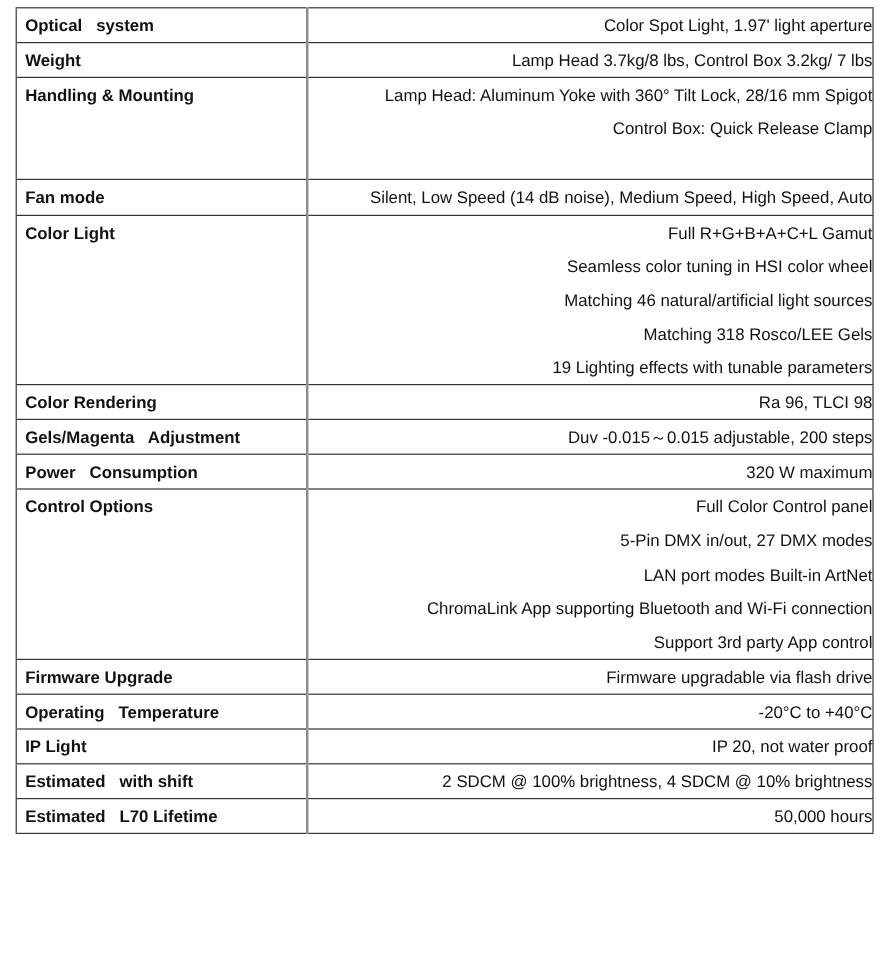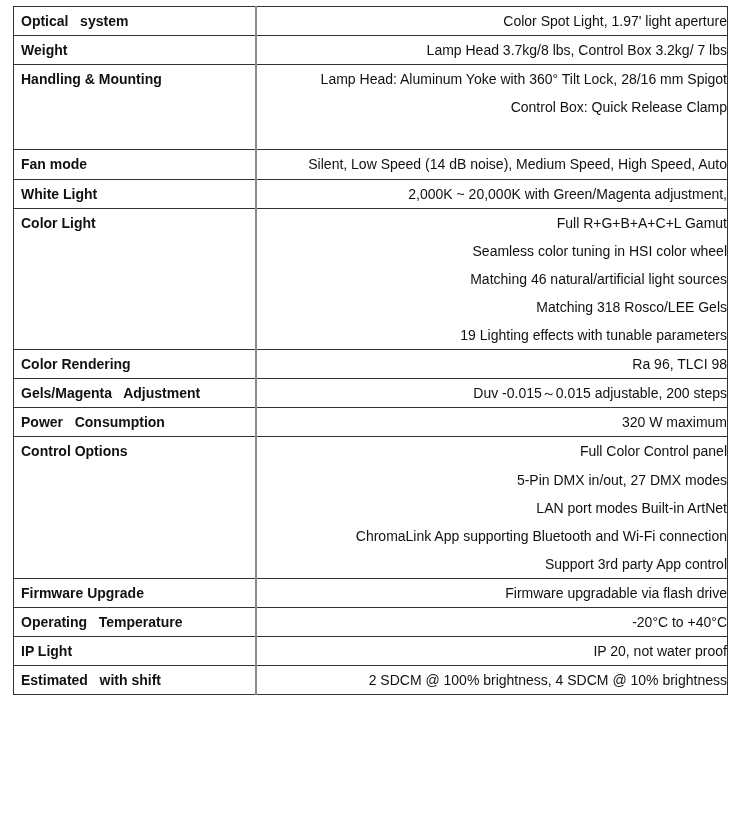--- a/index.html
+++ b/index.html
@@ -47,26 +47,20 @@
     <td class="v">
           <div class="ln">Lamp Head: Aluminum Yoke with 360° Tilt Lock, 28/16 mm Spigot</div>
           <div class="ln">Control Box: Quick Release Clamp</div>
           <div class="blank"></div>
         </td>
   </tr>
       <tr>
     <td class="k"><div class="ln">Fan mode</div></td>
     <td class="v">
           <div class="ln">Silent, Low Speed (14 dB noise), Medium Speed, High Speed, Auto</div>
-        </td>
-  </tr>
-      <tr>
-    <td class="k"><div class="ln">White Light</div></td>
-    <td class="v">
-          <div class="ln">2,000K ~ 20,000K with Green/Magenta adjustment,</div>
         </td>
   </tr>
       <tr>
     <td class="k"><div class="ln">Color Light</div></td>
     <td class="v">
           <div class="ln">Full R+G+B+A+C+L Gamut</div>
           <div class="ln">Seamless color tuning in HSI color wheel</div>
           <div class="ln">Matching 46 natural/artificial light sources</div>
           <div class="ln">Matching 318 Rosco/LEE Gels</div>
           <div class="ln">19 Lighting effects with tunable parameters</div>
@@ -117,14 +111,20 @@
     <td class="v">
           <div class="ln">IP 20, not water proof</div>
         </td>
   </tr>
       <tr>
     <td class="k"><div class="ln">Estimated   with shift</div></td>
     <td class="v">
           <div class="ln">2 SDCM @ 100% brightness, 4 SDCM @ 10% brightness</div>
         </td>
   </tr>
+      <tr>
+    <td class="k"><div class="ln">Estimated   L70 Lifetime</div></td>
+    <td class="v">
+          <div class="ln">50,000 hours</div>
+        </td>
+  </tr>
     </tbody>
 </table>
 
 </body></html>

